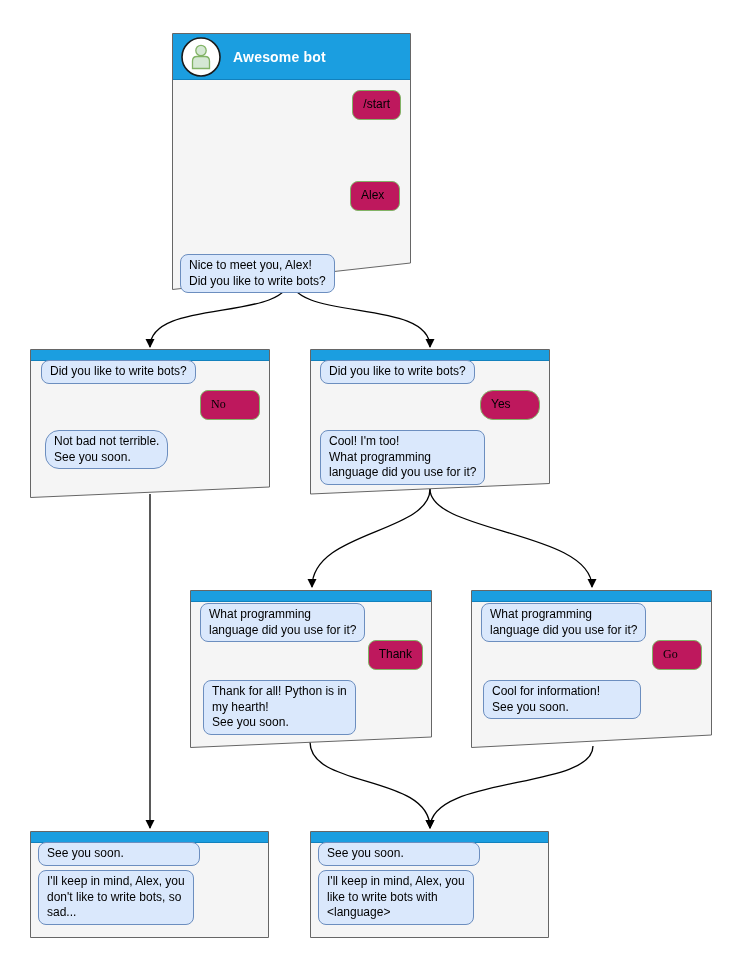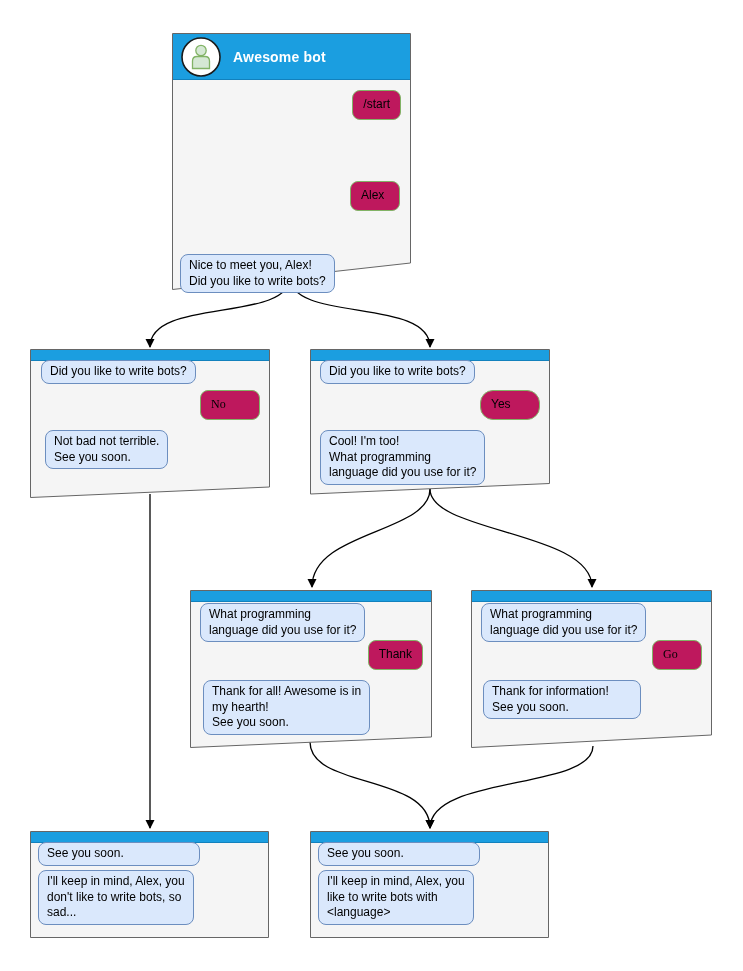--- a/index.html
+++ b/index.html
@@ -73,21 +73,21 @@
 Did you like to write bots?</div>
   </div>
 
   <div class="window" style="left:30px;top:349px;width:240px;height:150px;">
     <svg class="win-bg" width="240" height="150">
       <polygon points="0.5,0.5 239.5,0.5 239.5,138 0.5,148.5"></polygon>
     </svg>
     <div class="win-header"></div>
     <div class="bubble bot" style="left:11px;top:11px;">Did you like to write bots?</div>
     <div class="bubble user" style="right:10px;top:41px;min-width:60px;font-family:Liberation Serif, serif;">No</div>
-    <div class="bubble bot" style="left:15px;top:81px;">Not bad not terrible.
+    <div class="bubble bot" style="left:15px;top:81px;border-radius:14px;">Not bad not terrible.
 See you soon.</div>
   </div>
 
   <div class="window" style="left:310px;top:349px;width:240px;height:146px;">
     <svg class="win-bg" width="240" height="146">
       <polygon points="0.5,0.5 239.5,0.5 239.5,134.5 0.5,145"></polygon>
     </svg>
     <div class="win-header"></div>
     <div class="bubble bot" style="left:10px;top:11px;">Did you like to write bots?</div>
     <div class="bubble user" style="right:10px;top:41px;min-width:60px;border-radius:13px;">Yes</div>
@@ -97,34 +97,34 @@
   </div>
 
   <div class="window" style="left:190px;top:590px;width:242px;height:159px;">
     <svg class="win-bg" width="242" height="159">
       <polygon points="0.5,0.5 241.5,0.5 241.5,147 0.5,157.5"></polygon>
     </svg>
     <div class="win-header"></div>
     <div class="bubble bot" style="left:10px;top:13px;">What programming
 language did you use for it?</div>
     <div class="bubble user" style="right:9px;top:50px;">Thank</div>
-    <div class="bubble bot" style="left:13px;top:90px;">Thank for all! Awesome is in
+    <div class="bubble bot" style="left:13px;top:90px;">Thank for all! Python is in
 my hearth!
 See you soon.</div>
   </div>
 
   <div class="window" style="left:471px;top:590px;width:241px;height:159px;">
     <svg class="win-bg" width="241" height="159">
       <polygon points="0.5,0.5 240.5,0.5 240.5,145 0.5,157.5"></polygon>
     </svg>
     <div class="win-header"></div>
     <div class="bubble bot" style="left:10px;top:13px;">What programming
 language did you use for it?</div>
     <div class="bubble user" style="right:10px;top:50px;min-width:50px;font-family:Liberation Serif, serif;">Go</div>
-    <div class="bubble bot" style="left:12px;top:90px;min-width:158px;">Thank for information!
+    <div class="bubble bot" style="left:12px;top:90px;min-width:158px;">Cool for information!
 See you soon.</div>
   </div>
 
   <div class="window" style="left:30px;top:831px;width:239px;height:107px;">
     <svg class="win-bg" width="239" height="107">
       <polygon points="0.5,0.5 238.5,0.5 238.5,106.5 0.5,106.5"></polygon>
     </svg>
     <div class="win-header"></div>
     <div class="bubble bot" style="left:8px;top:11px;min-width:162px;">See you soon.</div>
     <div class="bubble bot" style="left:8px;top:39px;">I'll keep in mind, Alex, you

